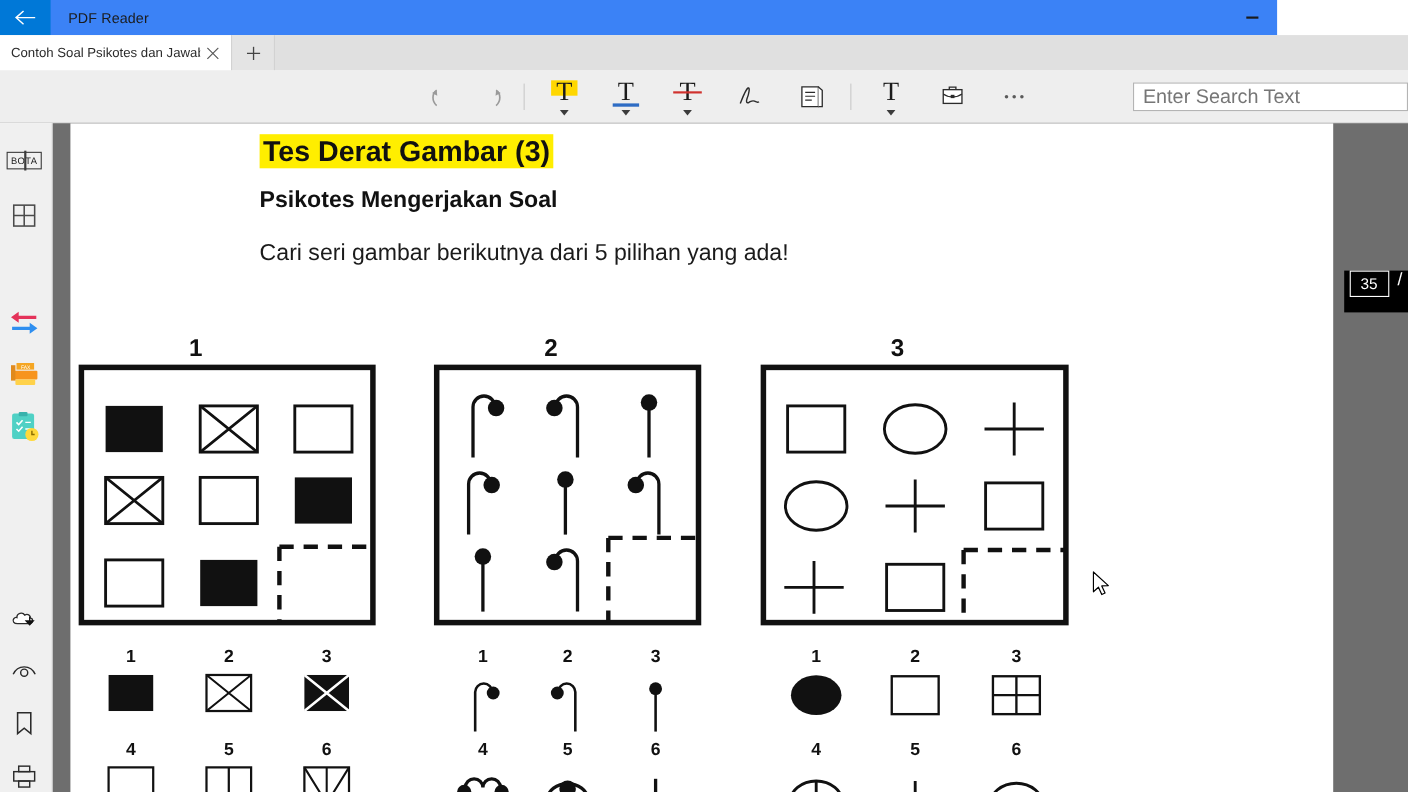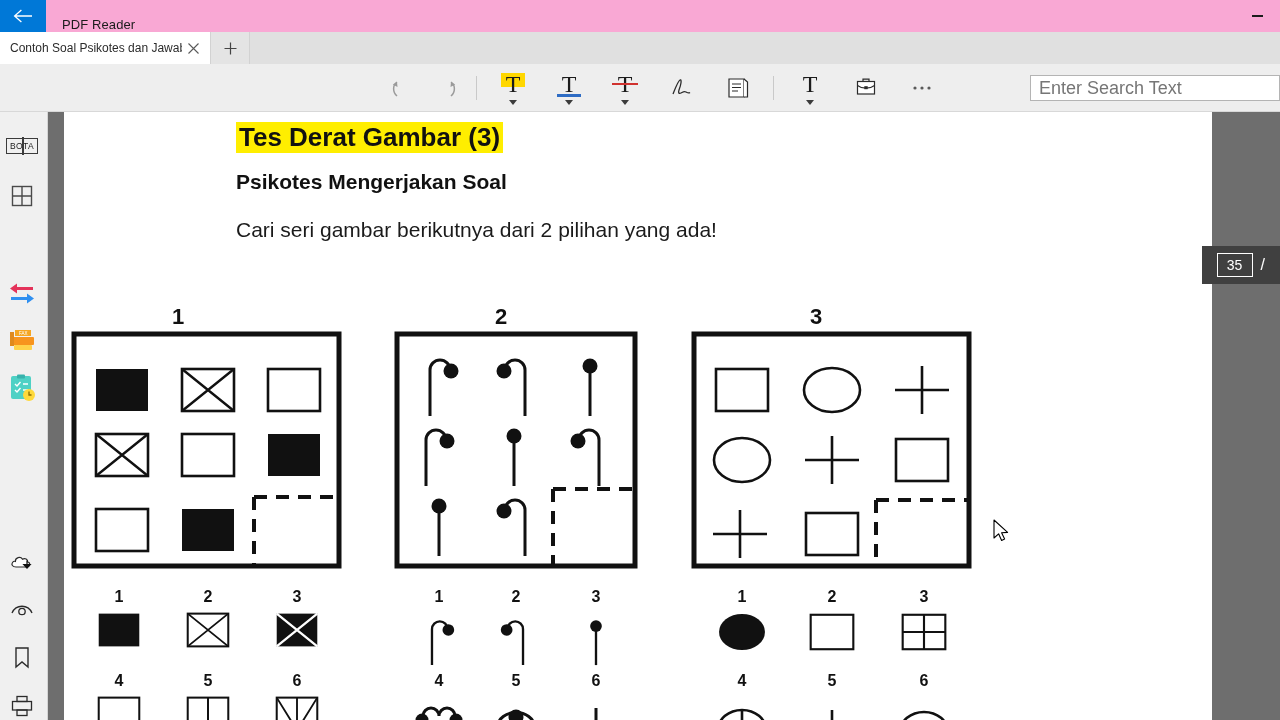--- a/index.html
+++ b/index.html
@@ -6,22 +6,22 @@
   html, body {
     width: 1280px; height: 720px;
     overflow: hidden;
     font-family: "Liberation Sans", sans-serif;
     background: #ffffff;
   }
   #app { position: relative; width: 1280px; height: 720px; }
 
   
   .titlebar {
-    position: absolute; top: 0; left: 0; width: 1280px; height: 32px;
-    background: #f9a8d4; display: flex; align-items: flex-end;
+    position: absolute; top: 0; left: 0; width: 1161px; height: 32px;
+    background: #3b82f6; display: flex; align-items: center;
   }
   .back-btn {
     width: 46px; height: 32px; background: #0078d7;
     display: flex; align-items: center; justify-content: center;
     cursor: pointer;
   }
   .back-btn svg { display: block; }
   .app-title {
     margin-left: 16px; font-size: 13px; color: #1b1b1b;
     letter-spacing: .1px;
@@ -150,22 +150,22 @@
   .doc-p {
     position: absolute; left: 172px; top: 106px;
     font-size: 21px; color: #1b1b1b;
   }
 
   .puzzles { position: absolute; left: 0; top: 190px; width: 1148px; }
 
   
   .page-indicator {
     position: absolute; right: 0; top: 134px; height: 38px;
-    background: #404040; display: flex; align-items: center;
-    padding: 0 15px; gap: 8px;
+    background: #000000; display: flex; align-items: flex-start;
+    padding: 0 5px; gap: 8px;
   }
   .page-num-box {
     border: 1.6px solid #ffffff; min-width: 36px; height: 24px;
     display: flex; align-items: center; justify-content: center;
     font-size: 14px; color: #ffffff;
   }
   .page-sep { color: #ffffff; font-size: 16px; }
 
   .cursor { position: absolute; pointer-events: none; z-index: 50; }
 </style>
@@ -355,21 +355,21 @@
         <rect x="8" y="16" width="10" height="5.5" fill="none" stroke="#2b2b2b" stroke-width="1.3"></rect>
       </svg>
     </div>
   </div>
 
   <div class="docarea">
     <div class="page">
 
       <div class="doc-h1">Tes Derat Gambar (3)</div>
       <div class="doc-h2">Psikotes Mengerjakan Soal</div>
-      <div class="doc-p">Cari seri gambar berikutnya dari 2 pilihan yang ada!</div>
+      <div class="doc-p">Cari seri gambar berikutnya dari 5 pilihan yang ada!</div>
 
       <svg class="puzzles" width="1148" height="420" viewBox="0 0 1148 420">
 
         <defs>
           <g id="g-filled-square">
               <rect x="-26" y="-21" width="52" height="42" fill="#111"></rect>
             </g>
           <g id="g-empty-square">
               <rect x="-26" y="-21" width="52" height="42" fill="#fff" stroke="#111" stroke-width="2.6"></rect>
             </g>

